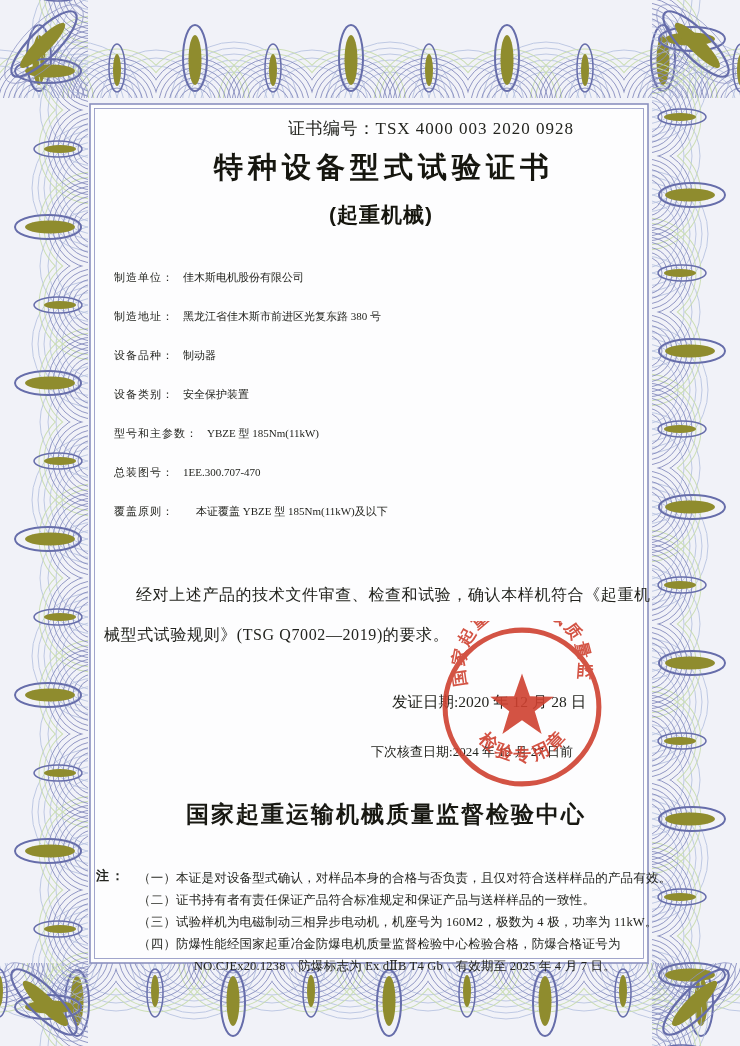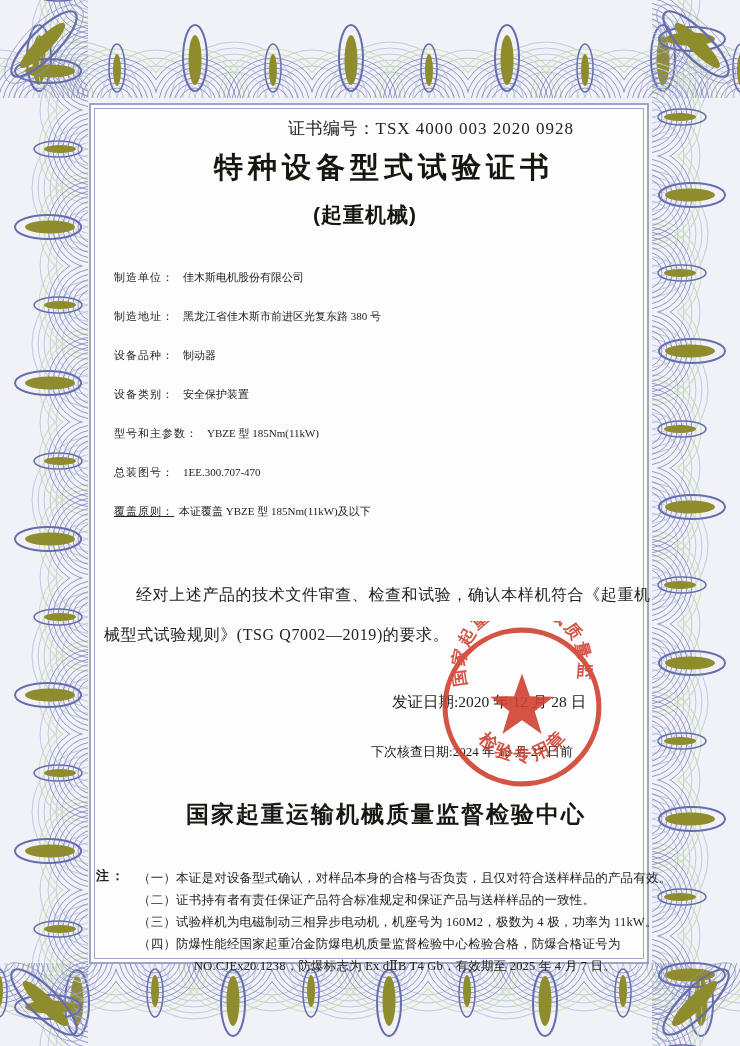--- a/index.html
+++ b/index.html
@@ -10,28 +10,28 @@
   }
   .border-svg{position:absolute;left:0;top:0;z-index:0;}
   .content{position:absolute;left:0;top:0;width:740px;height:1046px;z-index:1;}
 
   .cert-no{position:absolute;left:288px;top:117px;font-size:17px;letter-spacing:.5px;white-space:nowrap;}
   .cert-no .num{font-family:"Liberation Serif","DejaVu Serif",serif;letter-spacing:1px;}
 
   .title{position:absolute;left:90px;top:148px;width:558px;text-align:center;
     font-family:"Liberation Sans","DejaVu Sans",sans-serif;
     font-size:29px;font-weight:bold;letter-spacing:5px;color:#16160f;white-space:nowrap;padding-left:15px;}
-  .subtitle{position:absolute;left:86px;top:201px;width:558px;text-align:center;
+  .subtitle{position:absolute;left:102px;top:201px;width:558px;text-align:center;
     font-family:"Liberation Sans","DejaVu Sans",sans-serif;
     font-size:21px;font-weight:bold;letter-spacing:1px;color:#16160f;}
 
   .fields{position:absolute;left:114px;top:258px;width:530px;}
   .field-row{height:39px;line-height:39px;font-size:11px;white-space:nowrap;}
   .field-row .lbl{letter-spacing:1px;margin-right:9px;}
-  .field-row.gap .lbl{margin-right:5px;text-decoration:underline;}
+  .field-row.gap .lbl{margin-right:22px;}
 
   .statement{position:absolute;left:104px;top:575px;width:552px;
     font-size:16px;line-height:40px;text-indent:2em;letter-spacing:.6px;}
 
   .date-line1{position:absolute;left:392px;top:692px;font-size:15.5px;white-space:nowrap;}
   .date-line2{position:absolute;left:371px;top:743px;font-size:13px;white-space:nowrap;}
 
   .issuer{position:absolute;left:100px;top:799px;width:572px;text-align:center;
     font-family:"Liberation Sans","DejaVu Sans",sans-serif;
     font-size:23px;font-weight:bold;letter-spacing:2px;color:#181812;white-space:nowrap;}

